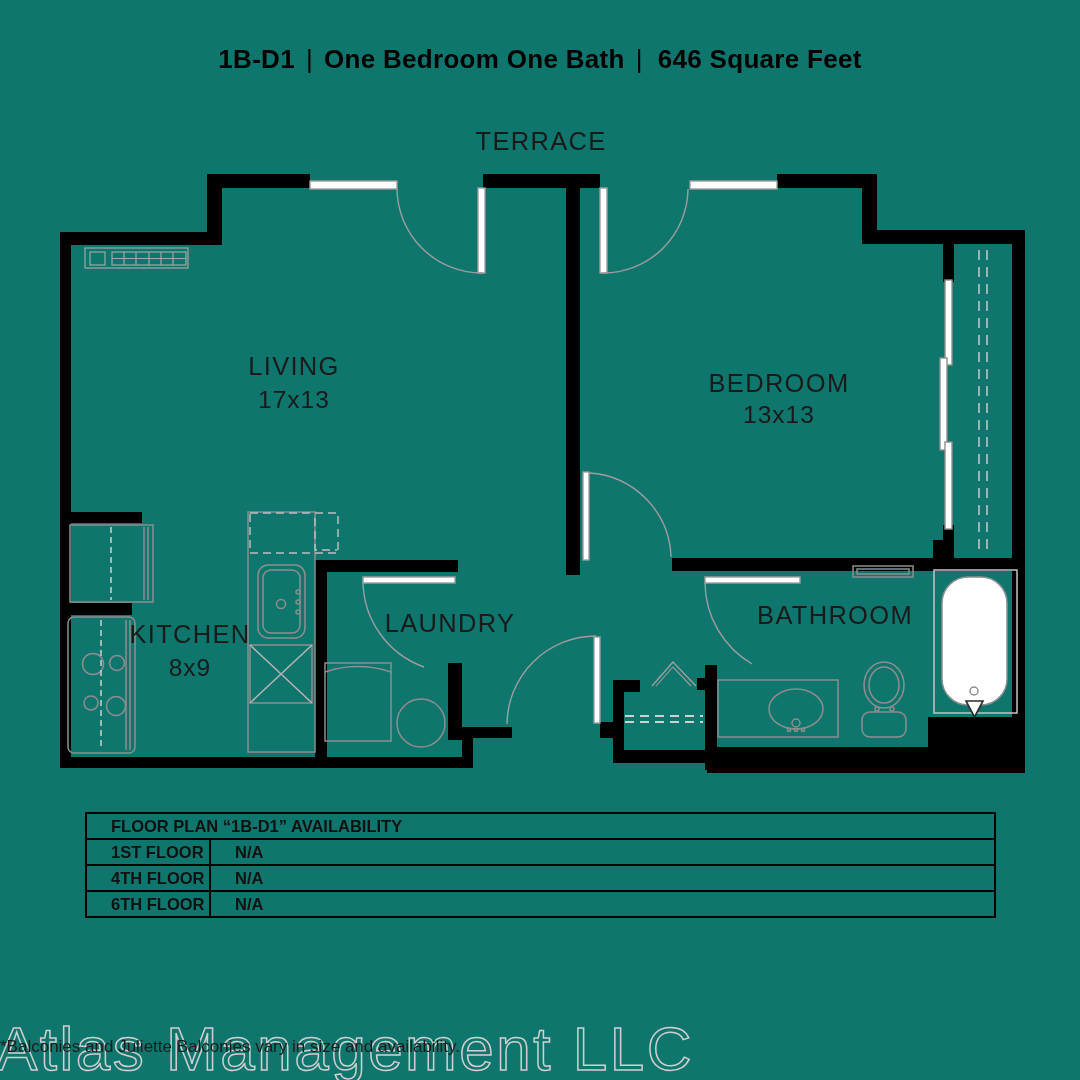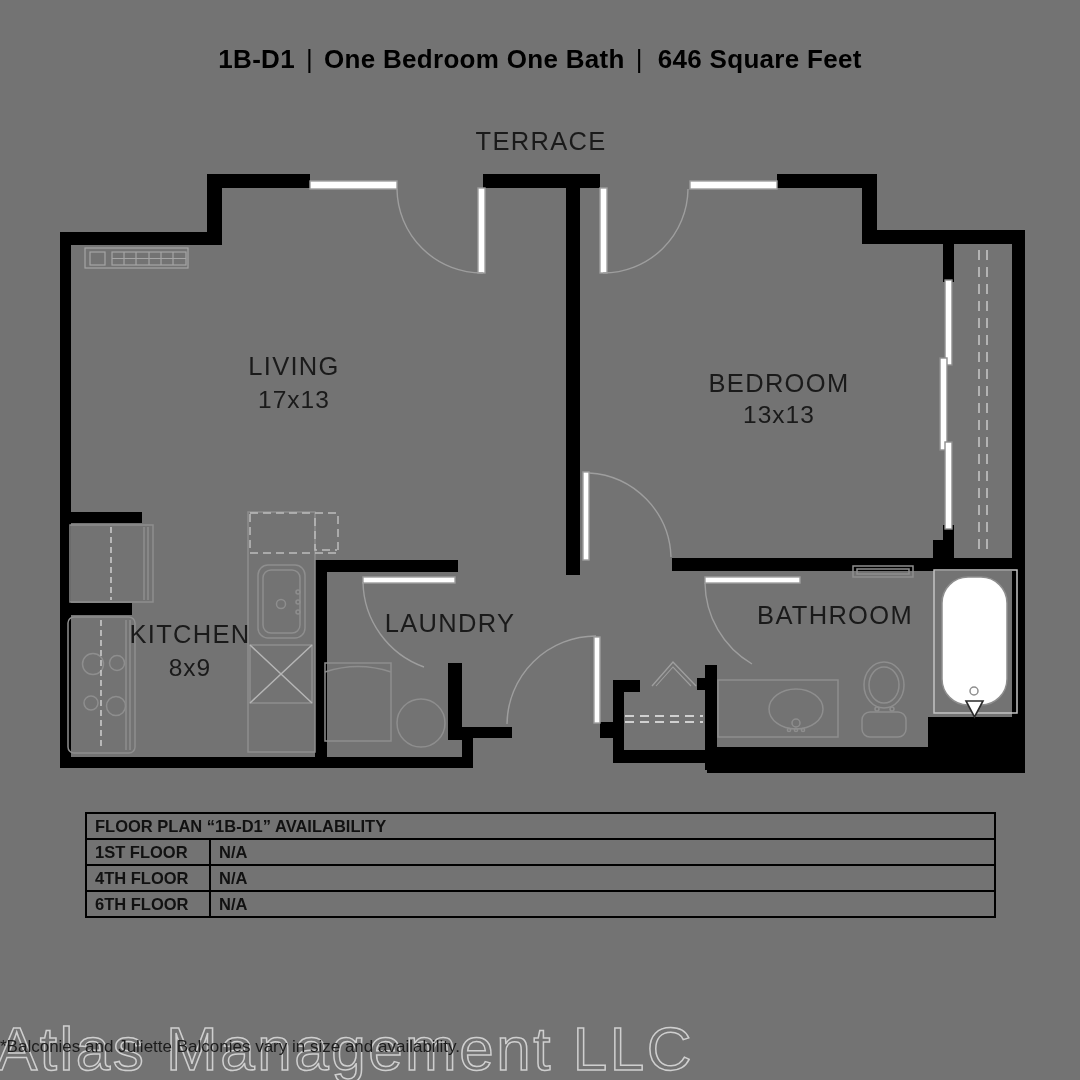--- a/index.html
+++ b/index.html
@@ -1,19 +1,19 @@
 <!DOCTYPE html>
 <html><head>
 <meta charset="utf-8">
 <style>
   * { margin:0; padding:0; box-sizing:border-box; }
   html,body { background:#ffffff; }
   .canvas {
     position:relative; width:1080px; height:1080px;
-    background:#737373; overflow:hidden;
+    background:#0f766e; overflow:hidden;
     font-family:"Liberation Sans", sans-serif;
     color:#111;
   }
   
   .plan-title {
     position:absolute; top:44px; left:0; width:100%;
     text-align:center; font-size:26px; font-weight:700;
     letter-spacing:.3px; color:#000; white-space:nowrap;
   }
   .plan-title .sep { font-weight:400; margin:0 11px; color:#000; }
@@ -22,21 +22,21 @@
   .plan-svg { position:absolute; top:0; left:0; }
   .room-label { font-family:"Liberation Sans", sans-serif; font-size:25.5px; letter-spacing:1.3px; fill:#1a1a1a; font-weight:400; }
   .dim-label  { font-family:"Liberation Sans", sans-serif; font-size:24.5px; letter-spacing:1px; fill:#1a1a1a; font-weight:400; }
   
   .availability {
     position:absolute; top:812px; left:85px; width:911px;
     border-collapse:collapse; table-layout:fixed;
     font-size:16.5px; color:#111;
   }
   .availability th, .availability td {
-    border:2px solid #000; height:26px; padding:1px 8px;
+    border:2px solid #000; height:26px; padding:1px 24px;
     text-align:left; vertical-align:middle; line-height:1.1;
     white-space:nowrap; overflow:hidden;
   }
   .availability th { font-weight:700; }
   .availability td { font-weight:700; }
   .availability .col-level { width:124px; }
   
   .watermark {
     position:absolute; top:1013px; left:-4px; z-index:2;
     font-size:62px; letter-spacing:2.5px; white-space:nowrap;

